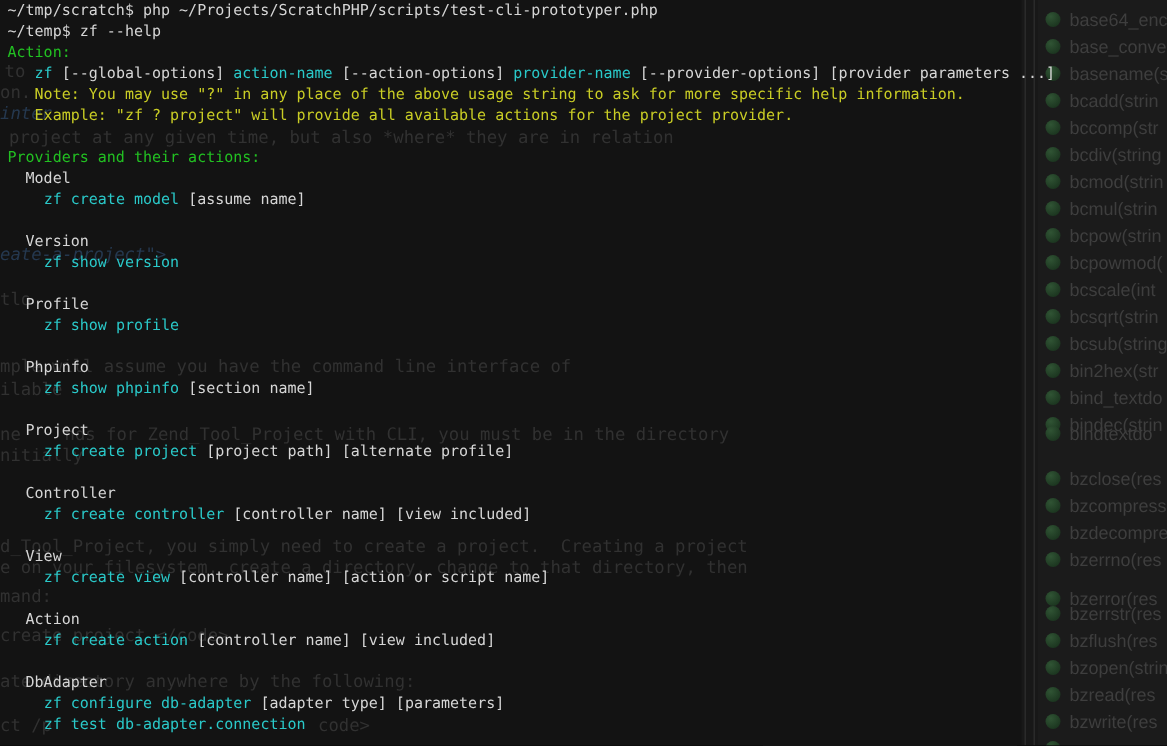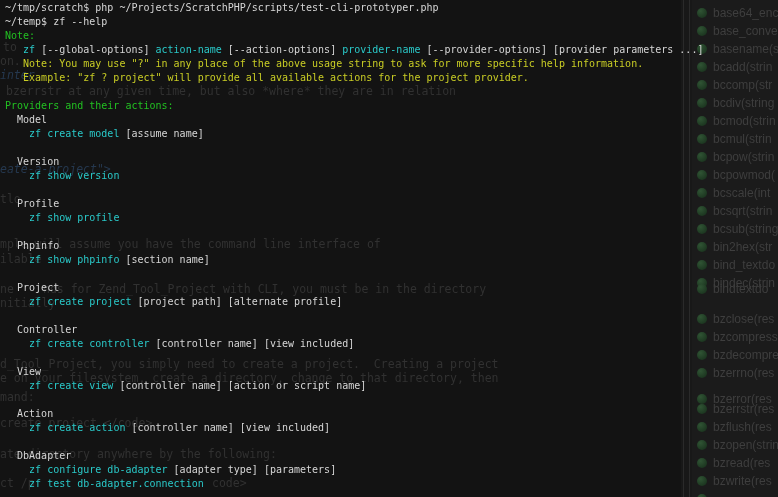--- a/index.html
+++ b/index.html
@@ -145,41 +145,41 @@
 
   <div id="divider">
     <div class="vline" style="left:2px"></div>
     <div class="vline" style="left:8px"></div>
   </div>
 
   <div id="bg-layer">
       <div class="bg-line" style="left: 3px; top: 40px;">to</div>
       <div class="bg-line" style="left: 0px; top: 54px;">on.</div>
       <div class="bg-line blue" style="left: 0px; top: 68px;">inter</div>
-      <div class="bg-line" style="left: 6px; top: 84px;">bzerrstr at any given time, but also *where* they are in relation</div>
+      <div class="bg-line" style="left: 6px; top: 84px;">project at any given time, but also *where* they are in relation</div>
       <div class="bg-line blue" style="left: 0px; top: 162px;">eate-a-project"&gt;</div>
       <div class="bg-line" style="left: 0px; top: 192px;">tlo</div>
       <div class="bg-line" style="left: 0px; top: 237px;">mple will assume you have the command line interface of</div>
       <div class="bg-line" style="left: 0px; top: 252px;">ilable</div>
       <div class="bg-line" style="left: 0px; top: 282px;">ne</div>
       <div class="bg-line" style="left: 43px; top: 282px;">nds for Zend_Tool_Project with CLI, you must be in the directory</div>
       <div class="bg-line" style="left: 0px; top: 296px;">nitially</div>
       <div class="bg-line" style="left: 0px; top: 357px;">d_Tool_Project, you simply need to create a project.  Creating a project</div>
       <div class="bg-line" style="left: 0px; top: 371px;">e on your filesystem, create a directory, change to that directory, then</div>
       <div class="bg-line" style="left: 0px; top: 390px;">mand:</div>
       <div class="bg-line" style="left: 0px; top: 416px;">create project &lt;/code&gt;</div>
       <div class="bg-line" style="left: 0px; top: 447px;">ate directory anywhere by the following:</div>
       <div class="bg-line" style="left: 0px; top: 476px;">ct /p</div>
       <div class="bg-line" style="left: 212px; top: 476px;">code&gt;</div>
     </div>
 
   <div id="terminal">
       <div class="tl"><span style="color: rgb(214, 214, 214);">~/tmp/scratch$ php ~/Projects/ScratchPHP/scripts/test-cli-prototyper.php</span></div>
       <div class="tl"><span style="color: rgb(214, 214, 214);">~/temp$ zf --help</span></div>
-      <div class="tl"><span style="color: rgb(34, 192, 34);">Note:</span></div>
+      <div class="tl"><span style="color: rgb(34, 192, 34);">Action:</span></div>
       <div class="tl"><span style="color: rgb(214, 214, 214);">   </span><span style="color: rgb(42, 201, 201);">zf</span><span style="color: rgb(214, 214, 214);"> [--global-options] </span><span style="color: rgb(42, 201, 201);">action-name</span><span style="color: rgb(214, 214, 214);"> [--action-options] </span><span style="color: rgb(42, 201, 201);">provider-name</span><span style="color: rgb(214, 214, 214);"> [--provider-options] [provider parameters ...]</span></div>
       <div class="tl"><span style="color: rgb(201, 205, 37);">   Note: You may use "?" in any place of the above usage string to ask for more specific help information.</span></div>
       <div class="tl"><span style="color: rgb(201, 205, 37);">   Example: "zf ? project" will provide all available actions for the project provider.</span></div>
       <div class="tl"></div>
       <div class="tl"><span style="color: rgb(34, 192, 34);">Providers and their actions:</span></div>
       <div class="tl"><span style="color: rgb(214, 214, 214); margin-top: 28px;">  Model</span></div>
       <div class="tl"><span style="color: rgb(214, 214, 214);">    </span><span style="color: rgb(42, 201, 201);">zf create model</span><span style="color: rgb(214, 214, 214);"> [assume name]</span></div>
       <div class="tl"></div>
       <div class="tl"><span style="color: rgb(214, 214, 214);">  Version</span></div>
       <div class="tl"><span style="color: rgb(214, 214, 214);">    </span><span style="color: rgb(42, 201, 201);">zf show version</span></div>

